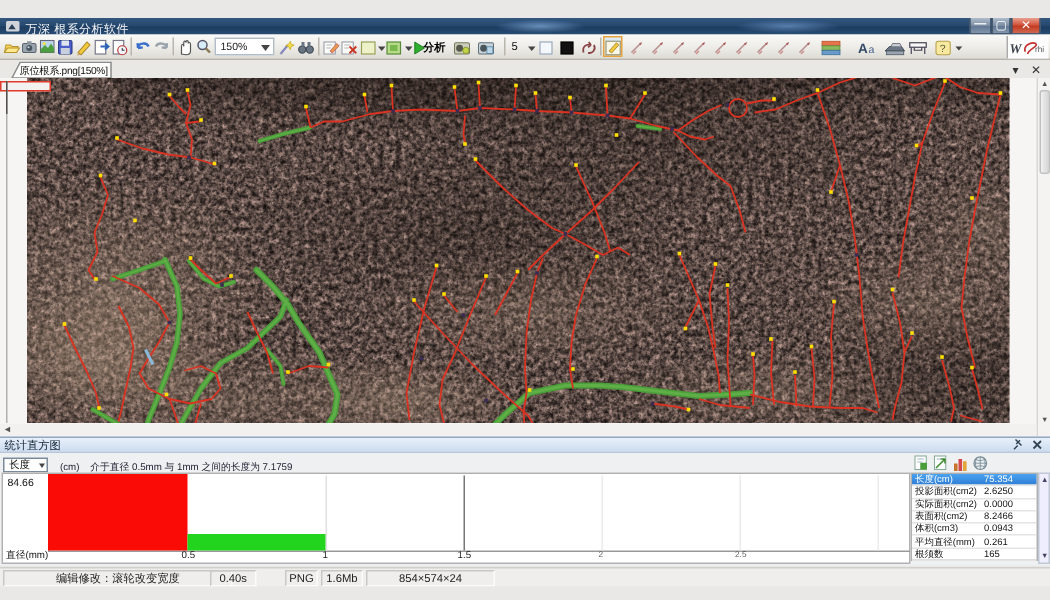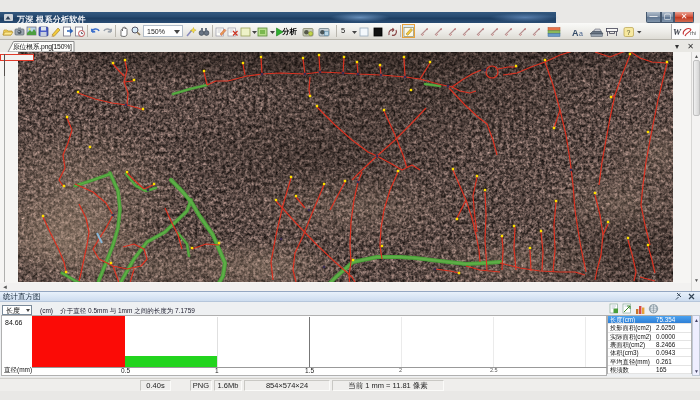--- a/index.html
+++ b/index.html
@@ -1,18 +1,18 @@
 <!DOCTYPE html>
 <html><head><meta charset="utf-8"><style>
 *{margin:0;padding:0;box-sizing:border-box}
 body{width:700px;height:400px;overflow:hidden;font-family:"Liberation Sans",sans-serif;background:#e9e8e6;position:relative}
 .abs{position:absolute}
 
 #topstrip{left:0;top:0;width:700px;height:12px;background:#e9e8e6}
-#title{left:0;top:12px;width:556px;height:11px;background:linear-gradient(180deg,#33587f 0%,#26496f 45%,#1c3c60 55%,#2a4d74 100%);font-weight:bold;}
+#title{left:0;top:12px;width:700px;height:11px;background:linear-gradient(180deg,#33587f 0%,#26496f 45%,#1c3c60 55%,#2a4d74 100%);}
 #title .glow1{position:absolute;left:330px;top:1px;width:60px;height:9px;background:radial-gradient(ellipse at center,rgba(120,160,205,.8),rgba(120,160,205,0) 70%)}
 #title .glow2{position:absolute;left:490px;top:1px;width:70px;height:9px;background:radial-gradient(ellipse at center,rgba(110,150,200,.7),rgba(110,150,200,0) 70%)}
 #title .txt{position:absolute;left:17px;top:1.5px;font-size:8px;color:#f2f4f8;letter-spacing:0.3px}
 .winbtn{position:absolute;top:12px;height:11px;border:1px solid #45586e;border-top:none}
 #btnmin{left:646px;width:15px;background:linear-gradient(180deg,#aebbca,#7d8fa5 50%,#5f7590 52%,#8195ab);border-radius:0 0 0 2px}
 #btnmax{left:661px;width:13px;background:linear-gradient(180deg,#aebbca,#7d8fa5 50%,#5f7590 52%,#8195ab)}
 #btnclose{left:674px;width:20px;background:linear-gradient(180deg,#e8a091,#d4553d 45%,#c23a22 55%,#d06a50);border-radius:0 0 2px 0}
 .winbtn span{position:absolute;color:#fff;font-size:8px;left:0;right:0;text-align:center;top:0;line-height:10px}
 #btnmin span{line-height:7px;font-weight:bold}
 
@@ -576,19 +576,19 @@
   <div class="trow" style="top:41.5px"><span style="margin-left:2px">平均直径(mm)</span><span class="v">0.261</span></div>
   <div class="trow" style="top:49.8px"><span style="margin-left:2px">根须数</span><span class="v">165</span></div>
 </div>
 <div id="tscroll">
       <span style="position:absolute;top:1px;left:1px">▲</span>
       <span style="position:absolute;bottom:1px;left:1px">▼</span>
     </div>
 </div>
 
 <div class="abs" id="status">
+<div class="seg" style="left:2px;width:153px">编辑修改：滚轮改变宽度</div>
 <div class="seg" style="left:140px;width:31px">0.40s</div>
 <div class="seg" style="left:190px;width:22px">PNG</div>
 <div class="seg" style="left:214px;width:28px">1.6Mb</div>
 <div class="seg" style="left:244px;width:86px">854×574×24</div>
-<div class="seg" style="left:332px;width:112px">当前 1 mm = 11.81 像素</div>
 </div>
 <div class="abs" id="bottomstrip"></div>
 
 </body></html>

